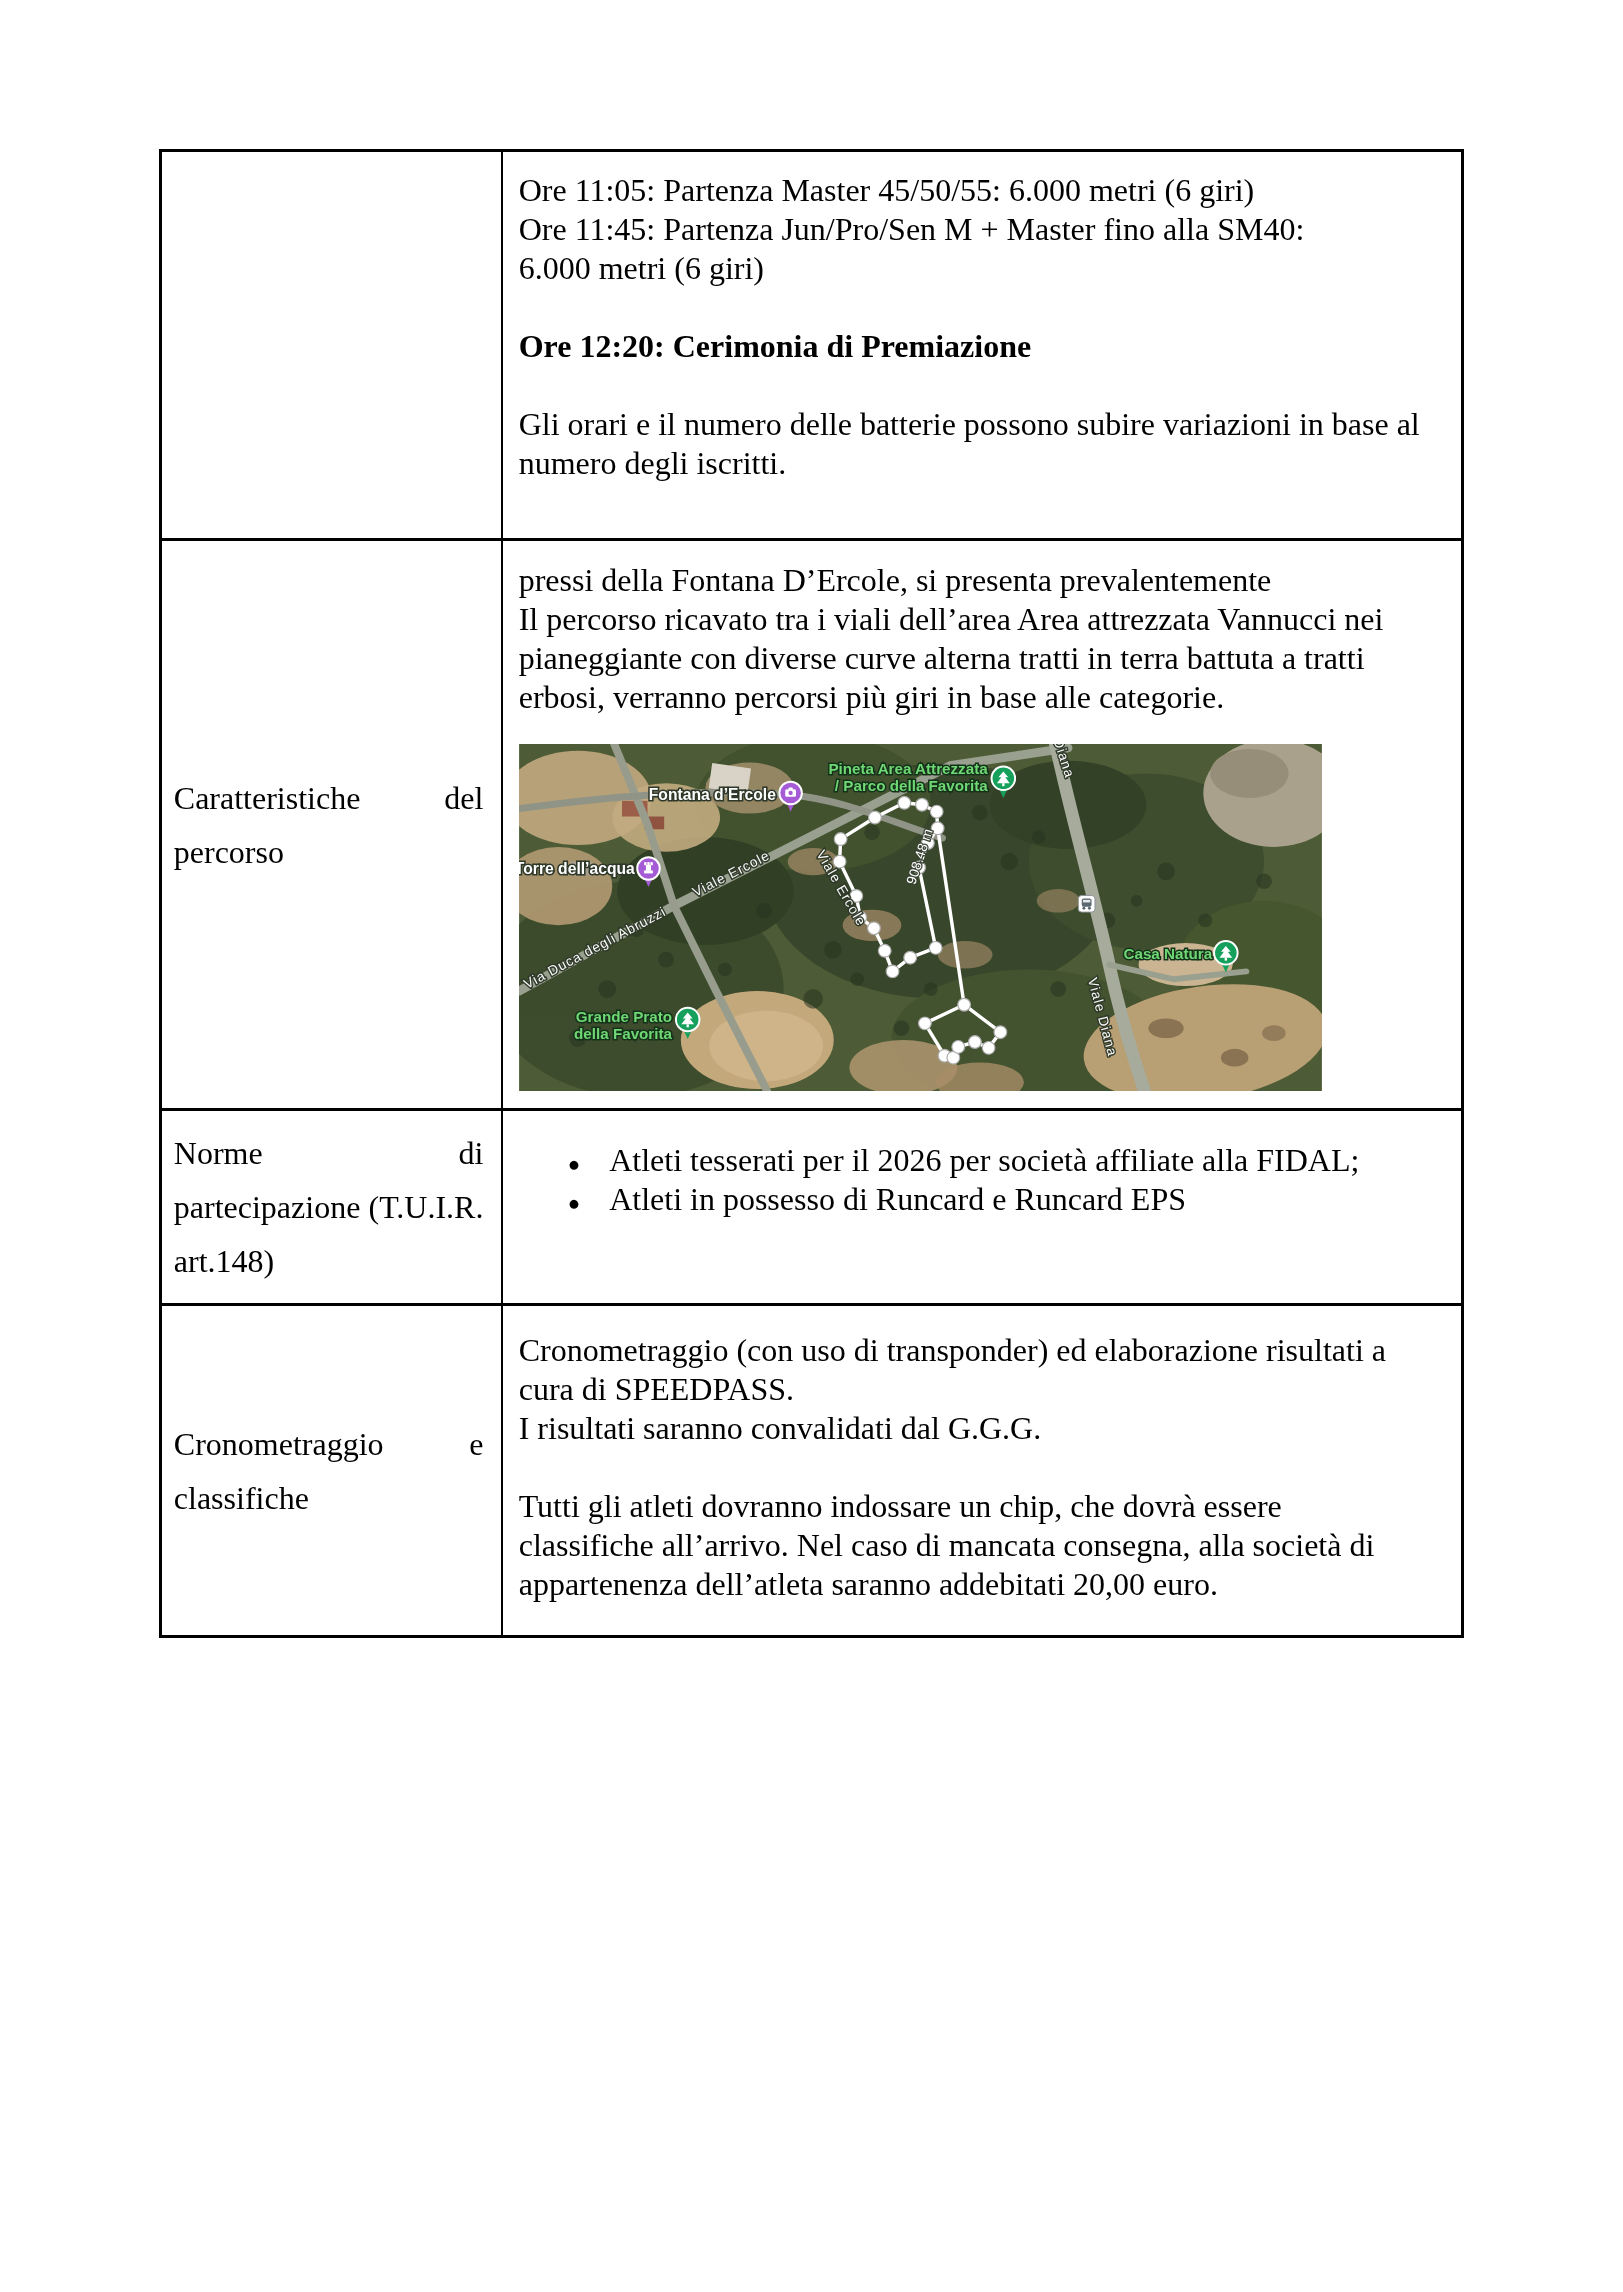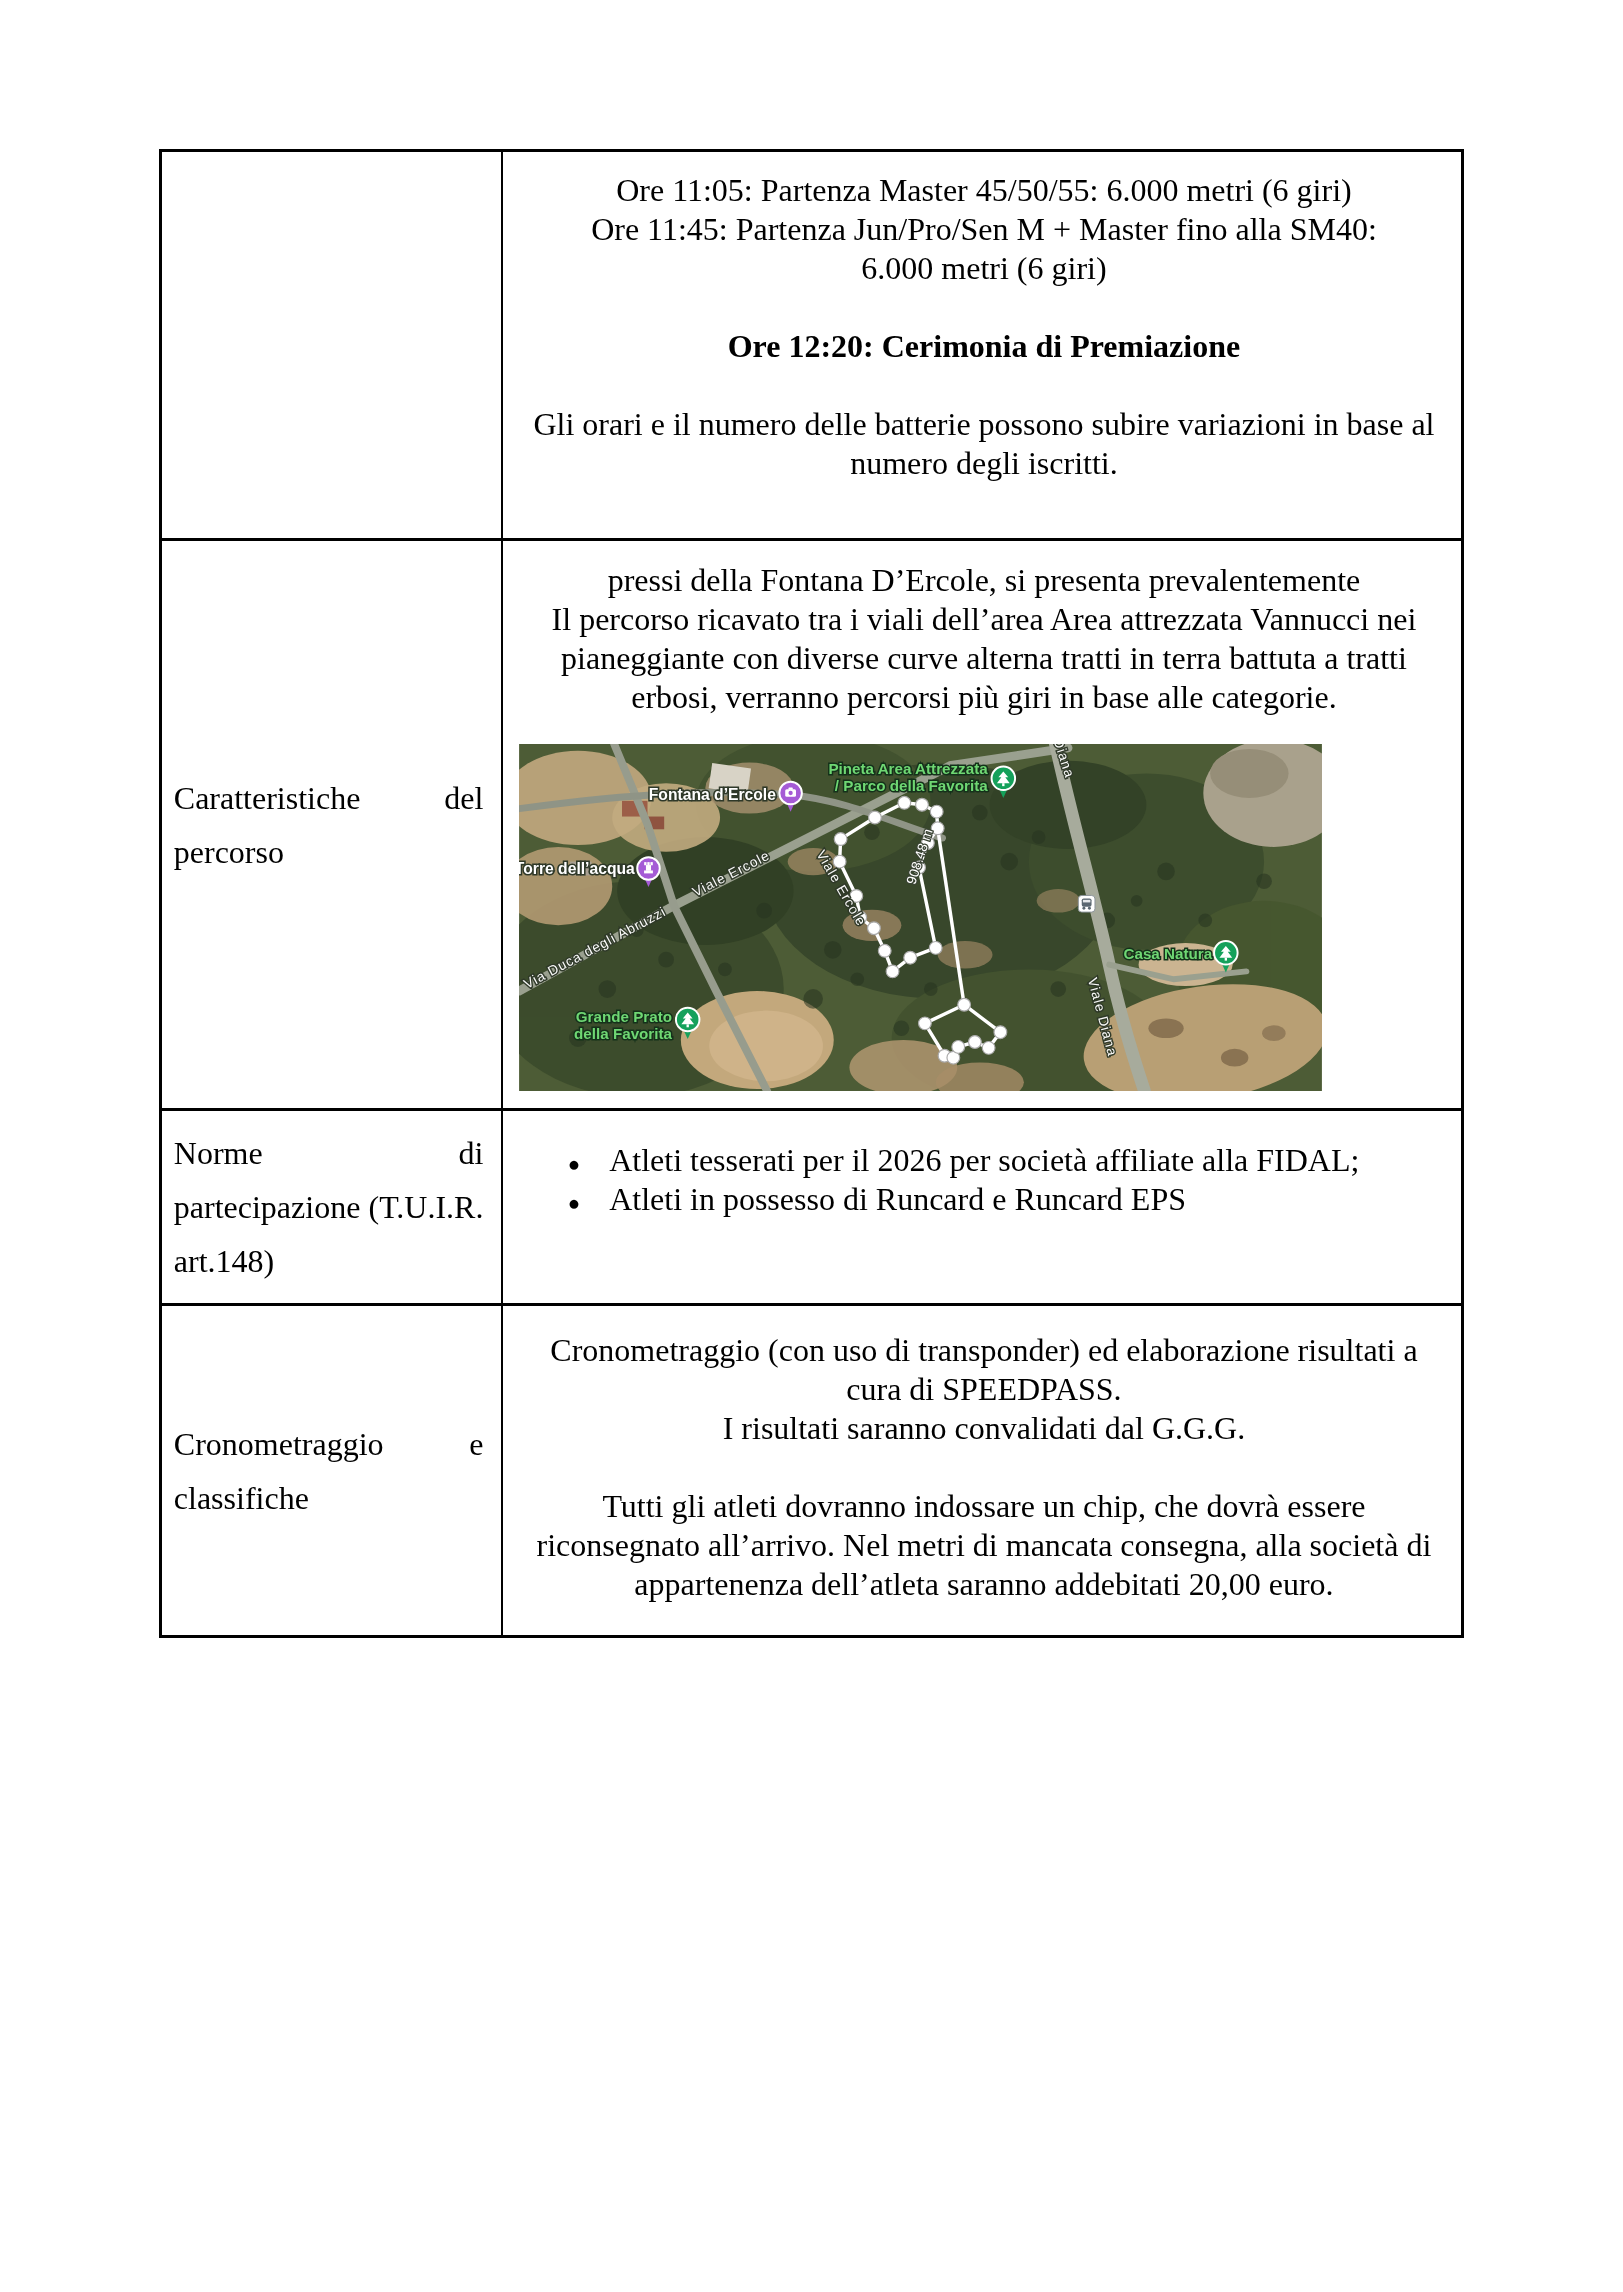--- a/index.html
+++ b/index.html
@@ -17,21 +17,21 @@
   .cell-left { flex:0 0 341px; box-sizing:border-box; border-right:2.9px solid #000;
                display:flex; align-items:center; padding:0 17.6px 0 11.8px; }
   .cell-left .label { width:100%; font-size:32px; line-height:54px; text-align:justify; }
   .cell-right { flex:1; box-sizing:border-box; padding-left:15.7px; padding-right:11.8px;
                 font-size:32px; line-height:39px; }
   .r1 .cell-right { padding-top:18.6px; }
   .r2 .cell-right { padding-top:19.6px; }
   .r3 .cell-right { padding-top:32px; }
   .r4 .cell-right { padding-top:25px; }
 
-  .line { white-space:pre; min-height:39px;text-align:center; }
+  .line { white-space:pre; min-height:39px; }
   .line.blank { min-height:39px; }
   .line.bold { font-weight:bold; }
 
   .bullets { margin:0; padding:0; list-style:none; font-size:32px; line-height:35px; }
   .bullets li { display:flex; align-items:baseline; }
   .bullets li::before { content:"●"; font-size:20.6px; flex:0 0 auto; margin:0 29px 0 49px; }
 
   .map-wrap { margin-top:27.4px; width:803px; height:347px; line-height:0; }
   .map-wrap svg { display:block; }
 
@@ -266,20 +266,20 @@
     <div class="trow r4 last">
       <div class="cell-left">
         <div class="label">Cronometraggio e classifiche</div>
       </div>
       <div class="cell-right">
         <div class="line">Cronometraggio (con uso di transponder) ed elaborazione risultati a</div>
         <div class="line">cura di SPEEDPASS.</div>
         <div class="line">I risultati saranno convalidati dal G.G.G.</div>
         <div class="line blank"></div>
         <div class="line">Tutti gli atleti dovranno indossare un chip, che dovrà essere</div>
-        <div class="line">riconsegnato all’arrivo. Nel metri di mancata consegna, alla società di</div>
+        <div class="line">classifiche all’arrivo. Nel caso di mancata consegna, alla società di</div>
         <div class="line">appartenenza dell’atleta saranno addebitati 20,00 euro.</div>
       </div>
     </div>
 
   </div>
 </div>
 
 
 </body></html>

